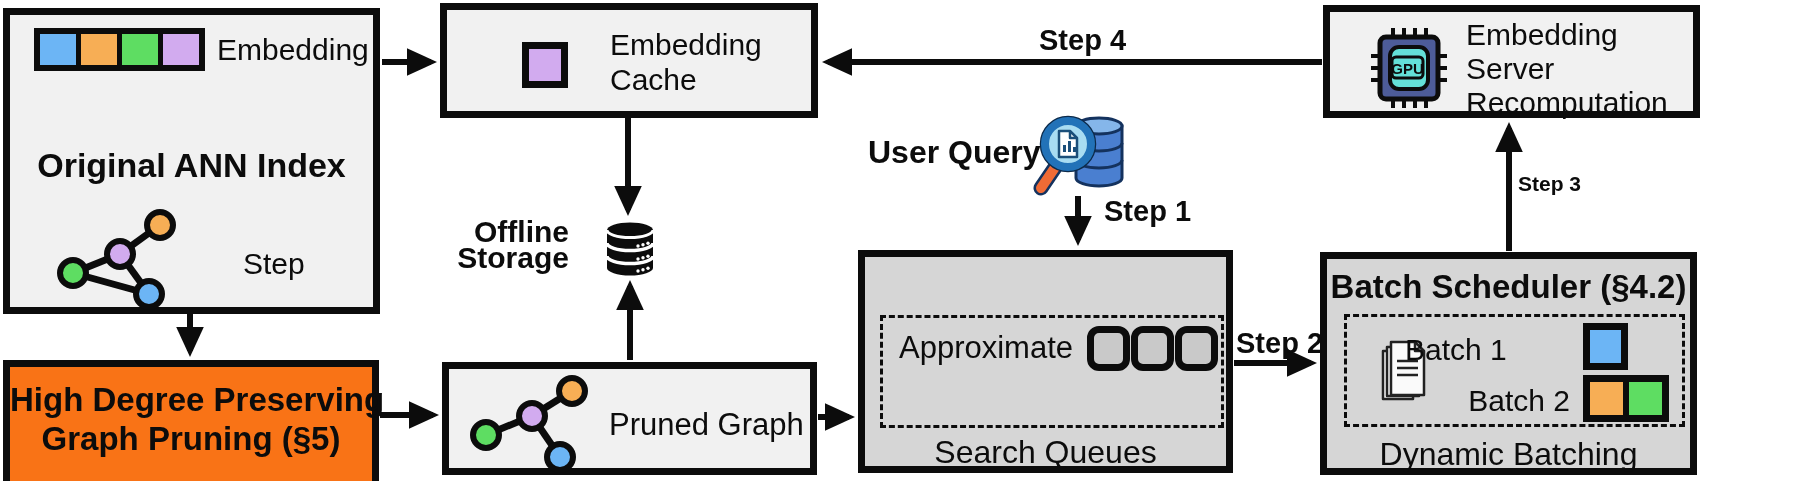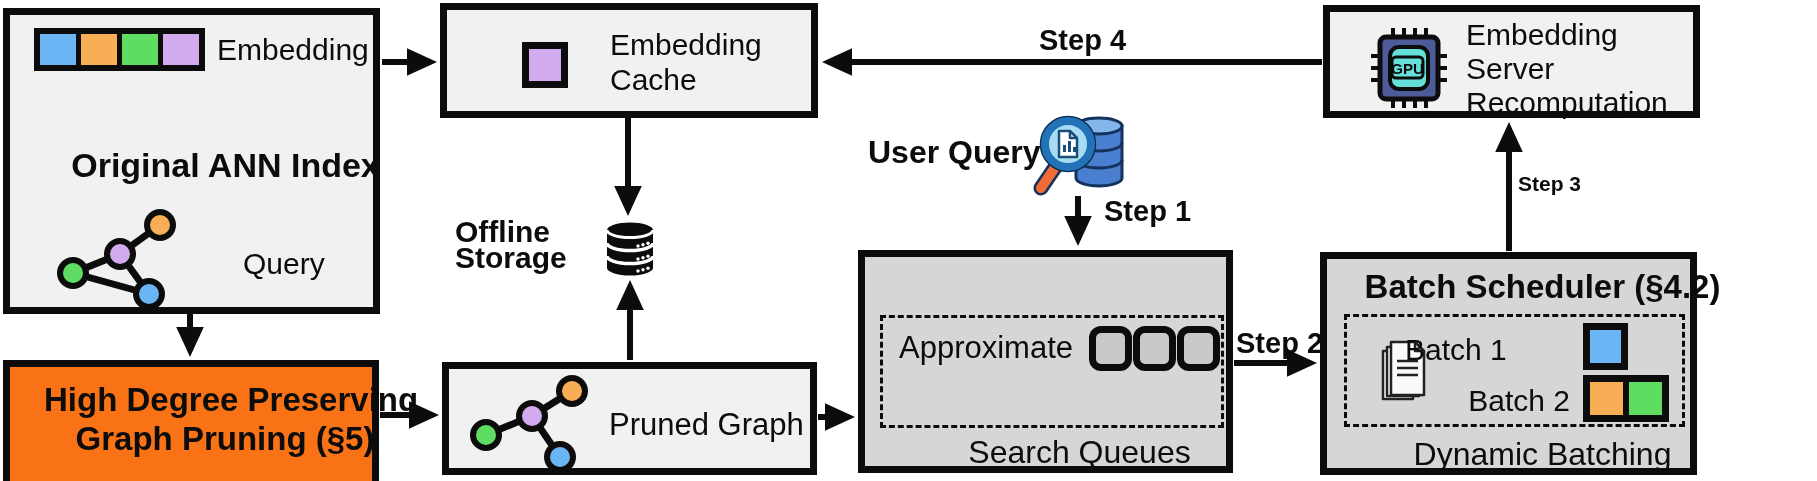--- a/index.html
+++ b/index.html
@@ -3,21 +3,21 @@
 <meta charset="utf-8">
 <style>
   html,body{margin:0;padding:0;background:#ffffff;}
   #canvas{
     position:relative;width:1817px;height:481px;background:#ffffff;
     font-family:"Liberation Sans","DejaVu Sans",sans-serif;color:#0c0c0c;overflow:hidden;
   }
   .box{position:absolute;border:7px solid #0c0c0c;box-sizing:border-box;}
   .t{position:absolute;white-space:nowrap;}
   .b{font-weight:bold;}
-  .ctr{text-align:center;padding-left:34px;}
+  .ctr{text-align:center;}
   #arrow-layer{position:absolute;left:0;top:0;width:1817px;height:481px;z-index:1;}
   .boxz{z-index:2;}
   .arrow{stroke:#0c0c0c;stroke-width:6;fill:none;}
   .dashed{position:absolute;border:3px dashed #0c0c0c;box-sizing:border-box;}
   .qsq{width:29px;height:31px;border:7px solid #0c0c0c;border-radius:12px;margin-right:1px;}
   .tls-row{position:absolute;display:flex;align-items:center;}
   .sq1{position:absolute;width:31px;height:33px;border:7px solid #0c0c0c;}
   .duo{position:absolute;display:flex;gap:6px;border:7px solid #0c0c0c;background:#0c0c0c;}
   .duo-cell{width:33px;height:33px;}
   .strip{position:absolute;left:24px;top:13px;display:flex;gap:5px;background:#0c0c0c;border:6px solid #0c0c0c;}
@@ -64,21 +64,21 @@
     <svg style="position:absolute;left:35px;top:192px;" width="140" height="108" viewBox="0 0 140 108">
       <line x1="115" y1="18" x2="75" y2="47" stroke="#0c0c0c" stroke-width="7"></line>
       <line x1="75" y1="47" x2="28" y2="66" stroke="#0c0c0c" stroke-width="7"></line>
       <line x1="28" y1="66" x2="104" y2="87" stroke="#0c0c0c" stroke-width="7"></line>
       <line x1="75" y1="47" x2="104" y2="87" stroke="#0c0c0c" stroke-width="7"></line>
       <circle cx="115" cy="18" r="13" stroke="#0c0c0c" stroke-width="6" fill="#f7ae55"></circle>
       <circle cx="75" cy="47" r="13" stroke="#0c0c0c" stroke-width="6" fill="#d2abef"></circle>
       <circle cx="28" cy="66" r="13" stroke="#0c0c0c" stroke-width="6" fill="#5edd62"></circle>
       <circle cx="104" cy="87" r="13" stroke="#0c0c0c" stroke-width="6" fill="#6cb5f5"></circle>
     </svg>
-    <span class="t" style="left:233px;top:232px;font-size:30px;">Query</span>
+    <span class="t" style="left:233px;top:232px;font-size:30px;">Step</span>
   </div>
 
   <div class="box boxz" style="left: 440px; top: 3px; width: 378px; height: 115px; background: rgb(241, 241, 241);">
     <div style="position: absolute; left: 75px; top: 32px; width: 32px; height: 32px; border: 7px solid rgb(12, 12, 12); background: rgb(210, 171, 239);"></div>
     <div class="t" style="left:163px;top:17px;font-size:30px;line-height:35px;">
       <div>Embedding</div>
       <div>Cache</div>
     </div>
   </div>
 
@@ -105,21 +105,21 @@
       <rect x="28" y="31" width="31" height="21" rx="4" fill="none" stroke="#0c0c0c" stroke-width="3"></rect>
       <text x="43.5" y="47.5" text-anchor="middle" font-size="15" font-weight="bold" fill="#0c0c0c">GPU</text>
     </svg>
     <div class="t" style="left:136px;top:6px;font-size:30px;line-height:34px;">
       <div>Embedding</div>
       <div>Server</div>
       <div>Recomputation</div>
     </div>
   </div>
 
-  <div class="t b" style="left:455px;top:219px;width:135px;font-size:30px;line-height:26px;z-index:2;">
+  <div class="t b" style="left:434px;top:219px;width:135px;text-align:right;font-size:30px;line-height:26px;z-index:2;">
     <div>Offline</div>
     <div>Storage</div>
   </div>
   <svg style="position:absolute;left:604px;top:221px;z-index:2;" width="52" height="56" viewBox="0 0 52 56">
     <path d="M3,9 h46 v38 h-46 z" fill="#0c0c0c"></path>
     <ellipse cx="26" cy="9" rx="23" ry="7.5" fill="#0c0c0c"></ellipse>
     <ellipse cx="26" cy="47" rx="23" ry="7.5" fill="#0c0c0c"></ellipse>
     <path d="M3,9 a23,7.5 0 0 0 46,0" fill="none" stroke="#ffffff" stroke-width="3"></path>
     <path d="M3,22 a23,7.5 0 0 0 46,0" fill="none" stroke="#ffffff" stroke-width="3.5"></path>
     <path d="M3,35 a23,7.5 0 0 0 46,0" fill="none" stroke="#ffffff" stroke-width="3.5"></path>
@@ -172,21 +172,21 @@
       <circle cx="103" cy="18" r="13" stroke="#0c0c0c" stroke-width="6" fill="#f7ae55"></circle>
       <circle cx="63" cy="43" r="13" stroke="#0c0c0c" stroke-width="6" fill="#d2abef"></circle>
       <circle cx="17" cy="62" r="13" stroke="#0c0c0c" stroke-width="6" fill="#5edd62"></circle>
       <circle cx="91" cy="84" r="13" stroke="#0c0c0c" stroke-width="6" fill="#6cb5f5"></circle>
     </svg>
     <span class="t" style="left:160px;top:38px;font-size:31px;">Pruned Graph</span>
   </div>
 
   <div class="box boxz" style="left: 858px; top: 250px; width: 375px; height: 223px; background: rgb(214, 214, 214);">
     <div class="dashed" style="left:15px;top:58px;width:344px;height:113px;">
-      <div class="tls-row" style="left:0;top:7px;height:46px;width:100%;justify-content:space-between;">
+      <div class="tls-row" style="left:0;top:7px;height:46px;width:100%;">
         <div style="width:190px;text-align:right;font-size:31px;">Approximate</div>
         <div style="display:flex;margin-left:14px;">
           <div class="qsq" style="background: rgb(201, 201, 201);"></div>
           <div class="qsq" style="background: rgb(201, 201, 201);"></div>
           <div class="qsq" style="background: rgb(201, 201, 201);"></div>
         </div>
       </div>
     </div>
     <div class="t ctr" style="left:0;width:361px;top:177px;font-size:32px;">Search Queues</div>
   </div>

